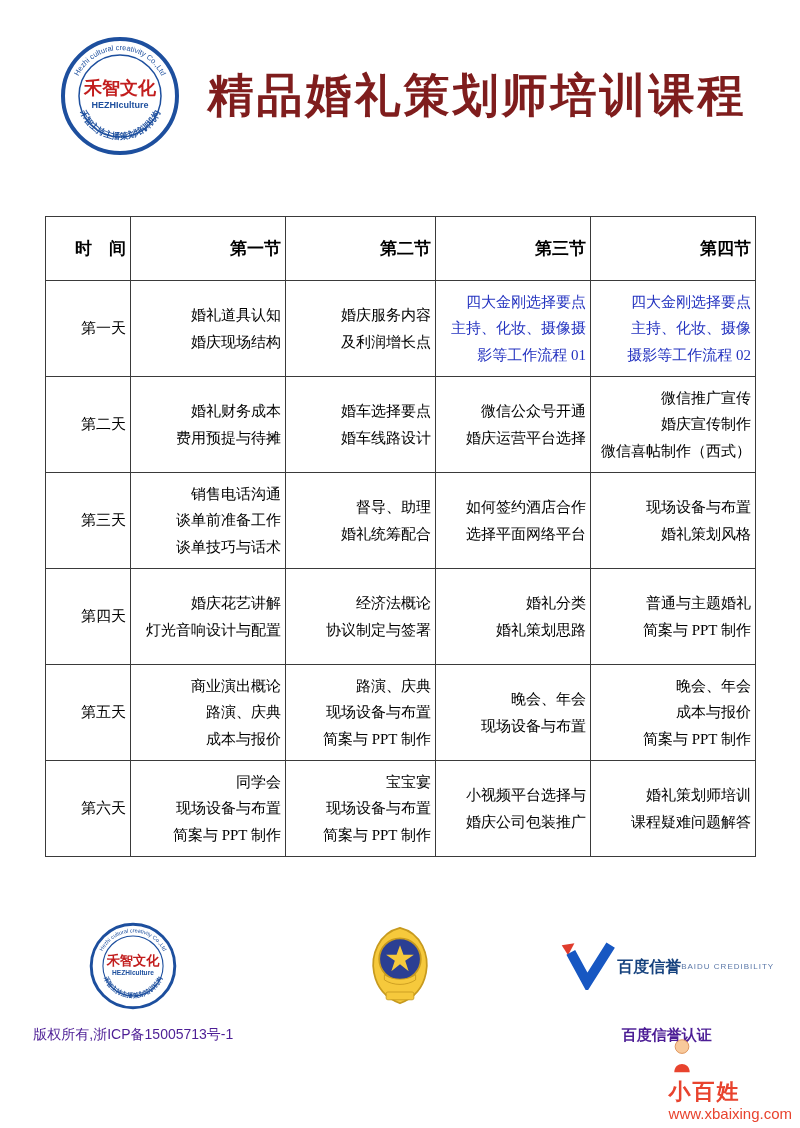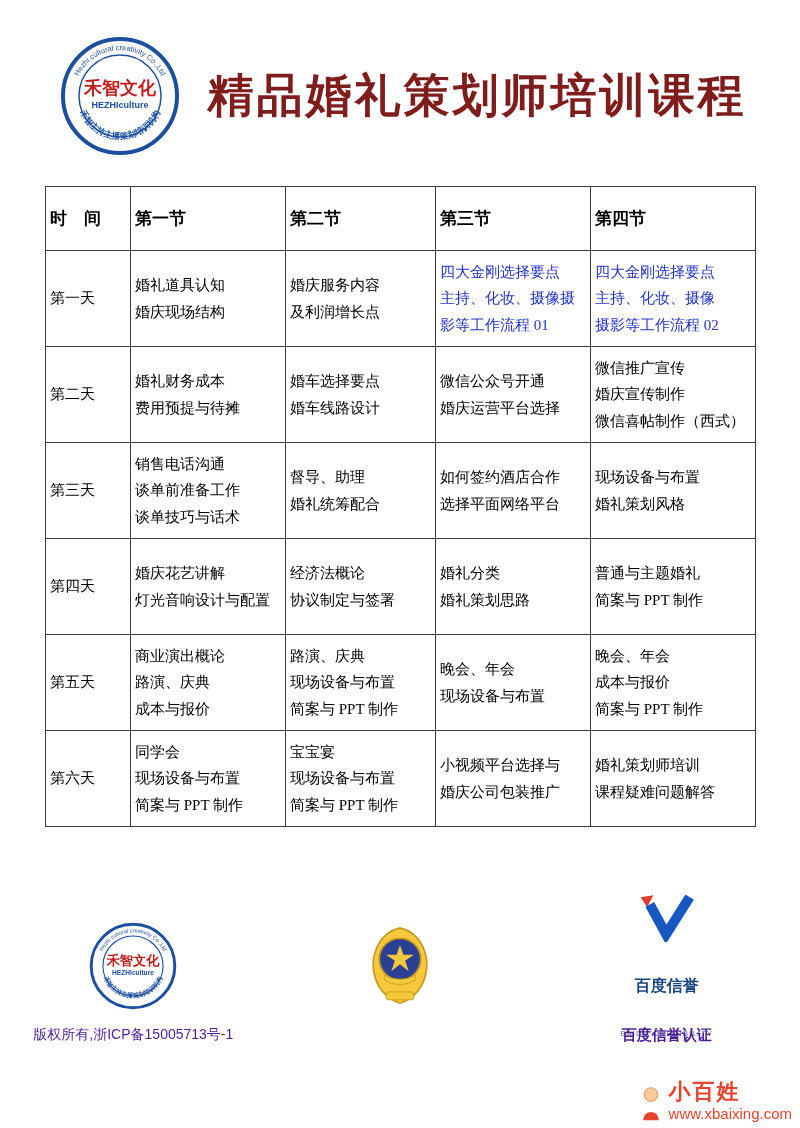--- a/index.html
+++ b/index.html
@@ -20,23 +20,23 @@
   .logo-badge { width: 120px; height: 120px; flex: 0 0 auto; }
   .title-wrap { flex: 1; text-align: center; }
   .page-title {
     font-family: "Liberation Serif", serif;
     font-size: 46px; font-weight: 900;
     letter-spacing: 3px; white-space: nowrap; color: #7f1d1d;
   }
 
   
   .course-table {
-    position: absolute; left: 45px; top: 186px;
+    position: absolute; left: 45px; top: 216px;
     width: 710px; border-collapse: collapse; table-layout: fixed;
-    text-align: left;
+    text-align: right;
     font-family: "Liberation Serif", serif;
   }
   .course-table th, .course-table td {
     border: 1px solid #3a3a3a;
     vertical-align: middle;
     padding: 6px 4px;
   }
   .course-table th {
     height: 64px; font-size: 17px; font-weight: bold;
   }
@@ -48,28 +48,28 @@
   .footer {
     position: absolute; top: 916px; left: 0; width: 100%;
     display: flex;
   }
   .footer-col { flex: 1; display: flex; flex-direction: column; align-items: center; }
   .footer-icon-box { height: 100px; display: flex; align-items: center; justify-content: center; }
   .footer-caption { margin-top: 10px; font-size: 14px; color: #4c1d95; }
   .footer-caption.police { font-size: 17px; font-weight: bold; }
   .footer-caption.baidu { font-size: 15px; font-weight: bold; }
   .logo-badge.small { width: 88px; height: 88px; }
-  .baidu-block { display: flex; flex-direction: column; align-items: center; gap: 32px; }
+  .baidu-block { display: flex; flex-direction: row; align-items: center; }
   .baidu-cn { font-size: 16px; font-weight: bold; color: #16427e; margin-top: 2px; }
   .baidu-en { font-size: 8px; color: #5a77a8; letter-spacing: 1px; }
 
   
   .watermark {
     position: absolute; right: 8px; bottom: 6px;
-    display: flex; align-items: flex-end; gap: 5px;
+    display: flex; align-items: flex-start; gap: 5px; flex-direction: column;
   }
   .wm-text { display: flex; flex-direction: column; align-items: flex-start; line-height: 1.15; }
   .wm-name { font-size: 22px; font-weight: bold; color: #e8432e; letter-spacing: 2px; }
   .wm-url { font-size: 15px; color: #e8432e; }
 </style>
 </head>
 <body>
 
 <div class="header">
   <svg class="logo-badge" viewBox="0 0 120 120">

